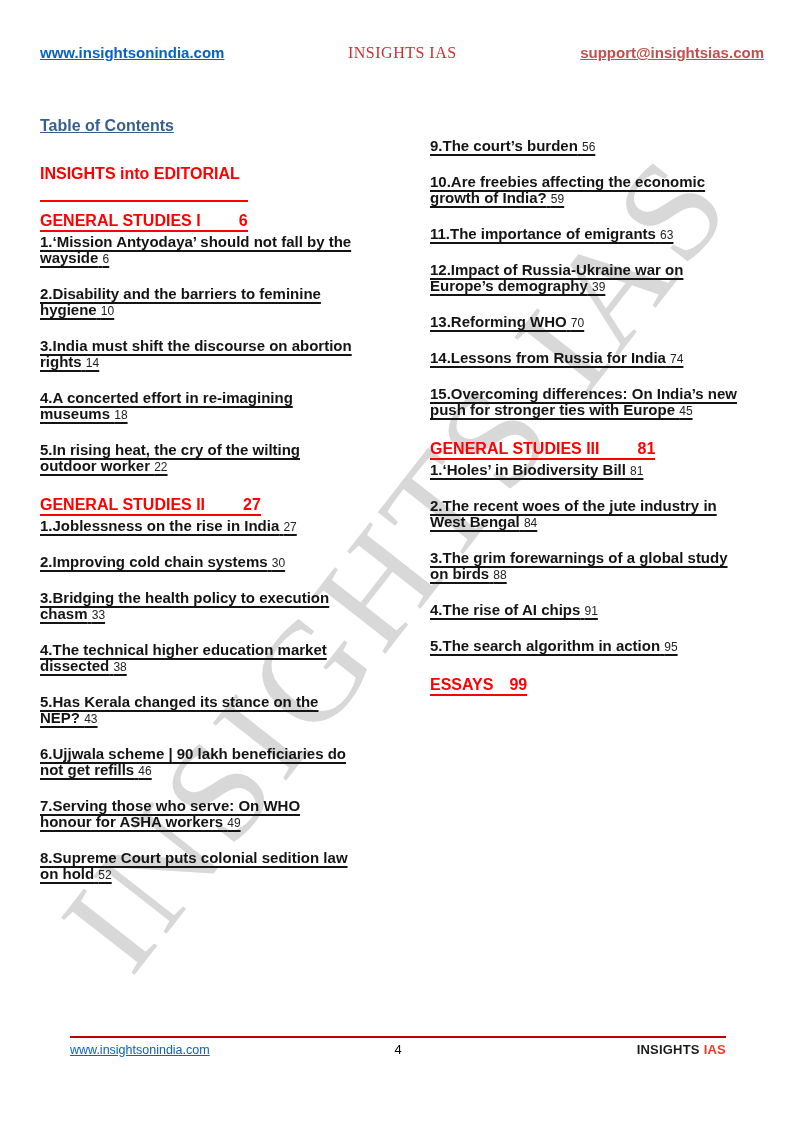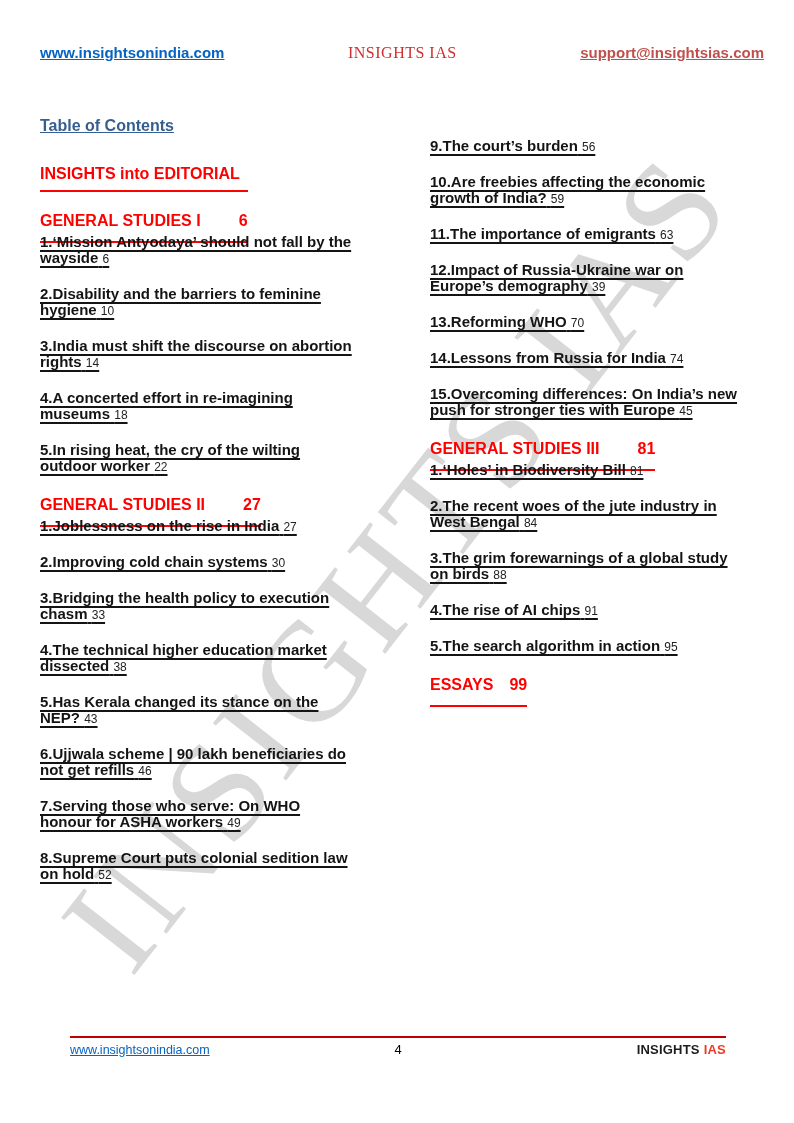--- a/index.html
+++ b/index.html
@@ -22,24 +22,24 @@
   }
   
   .cols{position:absolute;top:116px;left:40px;width:732px;display:grid;
     grid-template-columns:372px 342px;column-gap:18px;z-index:1;}
   .col{min-width:0;}
   .col-right{padding-top:22px;}
   .toc-title{font-size:16px;line-height:20px;font-weight:700;margin:0 0 28px 0;
     color:var(--toc-title-blue,#365F91);text-decoration:underline;}
   .editorial{margin:0 0 26px 0;font-size:16px;line-height:20px;font-weight:700;
     color:var(--heading-red,#FF0000);}
-  .u-red{border-bottom:2px solid var(--heading-red,#FF0000);padding-right:8px;padding-bottom:8px;}
+  .u-red{border-bottom:2px solid var(--heading-red,#FF0000);padding-right:8px;padding-bottom:18px;}
   .gs-heading{font-size:16px;line-height:21px;font-weight:700;color:var(--heading-red,#FF0000);
     margin:4px 0 3px 0;cursor:pointer;}
-  .hwrap{border-bottom:2px solid var(--heading-red,#FF0000);padding-bottom:12px;}
+  .hwrap{border-bottom:2px solid var(--heading-red,#FF0000);padding-bottom:1px;}
   .tab{display:inline-block;width:38px;}
   .tab-sm{width:16px;}
   .entry{font-size:15px;font-weight:700;color:var(--text-black,#141414);line-height:16px;
     margin:0 0 19px 0;text-decoration:underline;text-decoration-thickness:1.5px;
     text-underline-offset:3px;cursor:pointer;}
   .etitle{white-space:pre-wrap;}
   .epage{font-size:12px;font-weight:400;color:#222;}
   
   footer{position:absolute;left:0;right:0;top:1036px;z-index:2;}
   .footer-line{margin:0 66px 0 70px;border-top:2px solid var(--footer-line-red,#C00000);}

